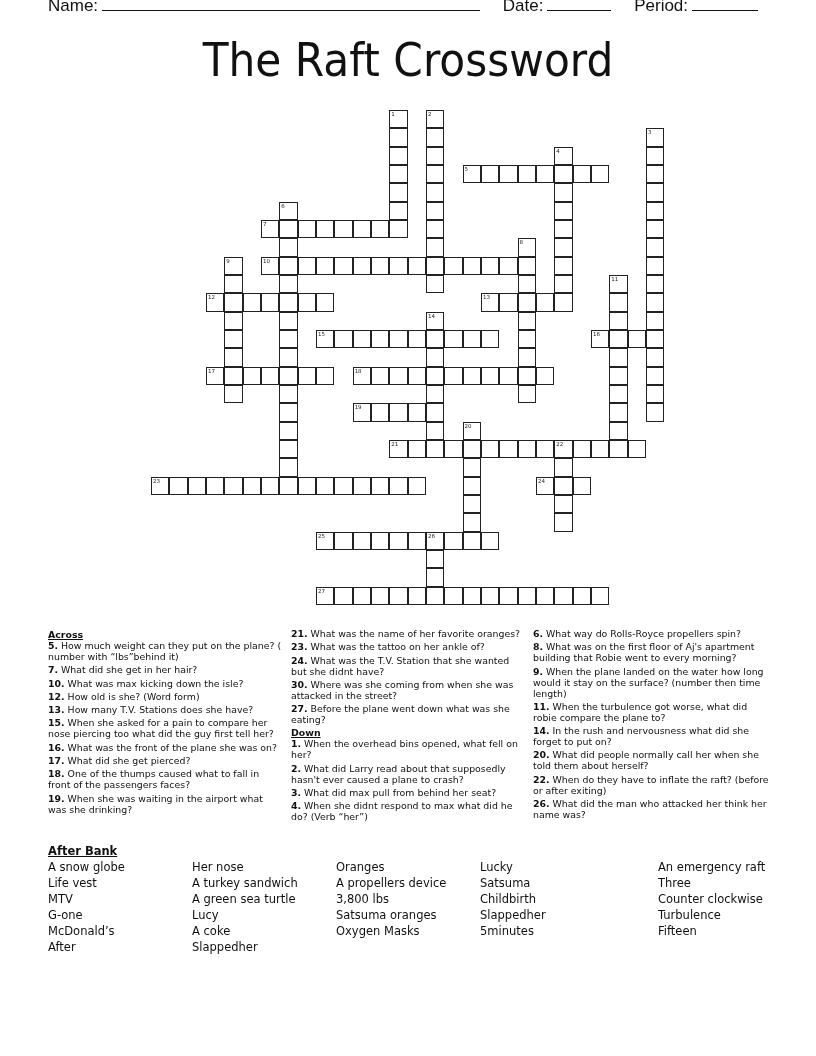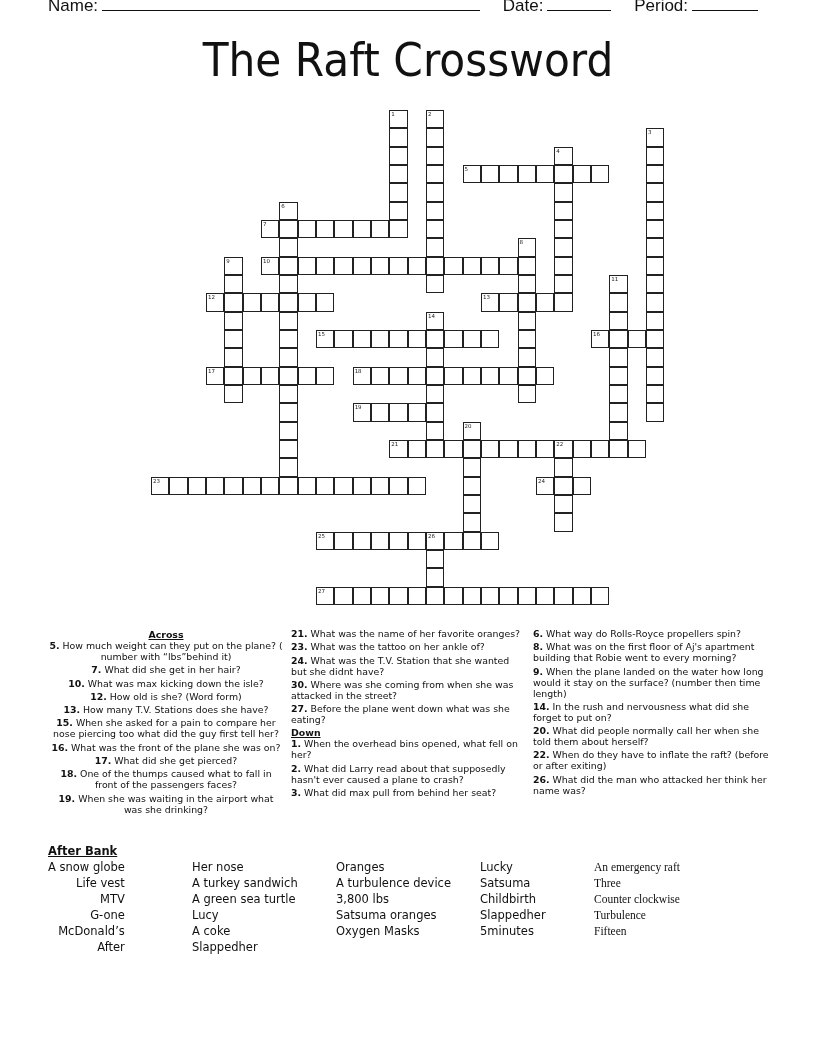--- a/index.html
+++ b/index.html
@@ -25,21 +25,21 @@
     position: absolute; top: 0px; left: 1px;
     font-family: "DejaVu Sans", sans-serif; font-size: 5.5px; color: #222; line-height: 6px;
   }
   .clues {
     position: absolute; top: 628px;
     font-family: "DejaVu Sans", sans-serif; font-size: 9.4px; line-height: 11px; color: #111;
   }
   .clues .heading { font-weight: bold; text-decoration: underline; margin-top: 1px; }
   .clues .clue { margin-bottom: 2.3px; }
   .clues .clue b { font-weight: bold; }
-  .col1 { left: 48px; width: 236px; text-align: center; }
+  .col1 { left: 48px; width: 236px; }
   .col2 { left: 291px; width: 235px; }
   .col3 { left: 533px; width: 238px; }
   .wordbank {
     position: absolute; top: 843px; left: 48px;
     font-family: "DejaVu Sans", sans-serif; font-size: 11.5px; color: #111;
   }
   .wordbank .heading { font-weight: bold; text-decoration: underline; font-size: 11.5px; margin-bottom: 0px; line-height: 16px; }
   .wb-cols { position: relative; }
   .wb-col { position: absolute; top: 0; line-height: 16px; white-space: nowrap; }
 </style>
@@ -358,68 +358,70 @@
       <div class="clue"><b>23.</b><span> What was the tattoo on her ankle of?</span></div>
       <div class="clue"><b>24.</b><span> What was the T.V. Station that she wanted but she didnt have?</span></div>
       <div class="clue"><b>30.</b><span> Where was she coming from when she was attacked in the street?</span></div>
       <div class="clue"><b>27.</b><span> Before the plane went down what was she eating?</span></div>
     </div>
   <div class="heading">Down</div>
   <div id="down-list-a">
       <div class="clue"><b>1.</b><span> When the overhead bins opened, what fell on her?</span></div>
       <div class="clue"><b>2.</b><span> What did Larry read about that supposedly hasn't ever caused a plane to crash?</span></div>
       <div class="clue"><b>3.</b><span> What did max pull from behind her seat?</span></div>
+      <div class="clue"><b>4.</b><span> When she didnt respond to max what did he do? (Verb “her”)</span></div>
     </div>
 </div>
 <div class="clues col3">
   <div id="down-list-b">
       <div class="clue"><b>6.</b><span> What way do Rolls-Royce propellers spin?</span></div>
       <div class="clue"><b>8.</b><span> What was on the first floor of Aj's apartment building that Robie went to every morning?</span></div>
       <div class="clue"><b>9.</b><span> When the plane landed on the water how long would it stay on the surface? (number then time length)</span></div>
+      <div class="clue"><b>11.</b><span> When the turbulence got worse, what did robie compare the plane to?</span></div>
       <div class="clue"><b>14.</b><span> In the rush and nervousness what did she forget to put on?</span></div>
       <div class="clue"><b>20.</b><span> What did people normally call her when she told them about herself?</span></div>
       <div class="clue"><b>22.</b><span> When do they have to inflate the raft? (before or after exiting)</span></div>
       <div class="clue"><b>26.</b><span> What did the man who attacked her think her name was?</span></div>
     </div>
 </div>
 
 <div class="wordbank">
   <div class="heading">After Bank</div>
   <div class="wb-cols" id="wb-cols">
-      <div class="wb-col" style="left: 0px; text-align: right;">
+      <div class="wb-col" style="left: 0px;">
         <div>A snow globe</div>
         <div>Life vest</div>
         <div>MTV</div>
         <div>G-one</div>
         <div>McDonald’s</div>
         <div>After</div>
       </div>
       <div class="wb-col" style="left: 144px;">
         <div>Her nose</div>
         <div>A turkey sandwich</div>
         <div>A green sea turtle</div>
         <div>Lucy</div>
         <div>A coke</div>
         <div>Slappedher</div>
       </div>
       <div class="wb-col" style="left: 288px;">
         <div>Oranges</div>
-        <div>A turbulence device</div>
+        <div>A propellers device</div>
         <div>3,800 lbs</div>
         <div>Satsuma oranges</div>
         <div>Oxygen Masks</div>
       </div>
       <div class="wb-col" style="left: 432px;">
         <div>Lucky</div>
         <div>Satsuma</div>
         <div>Childbirth</div>
         <div>Slappedher</div>
         <div>5minutes</div>
       </div>
-      <div class="wb-col" style="left: 546px; font-family: Liberation Serif, serif;">
+      <div class="wb-col" style="left: 610px;">
         <div>An emergency raft</div>
         <div>Three</div>
         <div>Counter clockwise</div>
         <div>Turbulence</div>
         <div>Fifteen</div>
       </div>
     </div>
 </div>
 
 </body></html>

